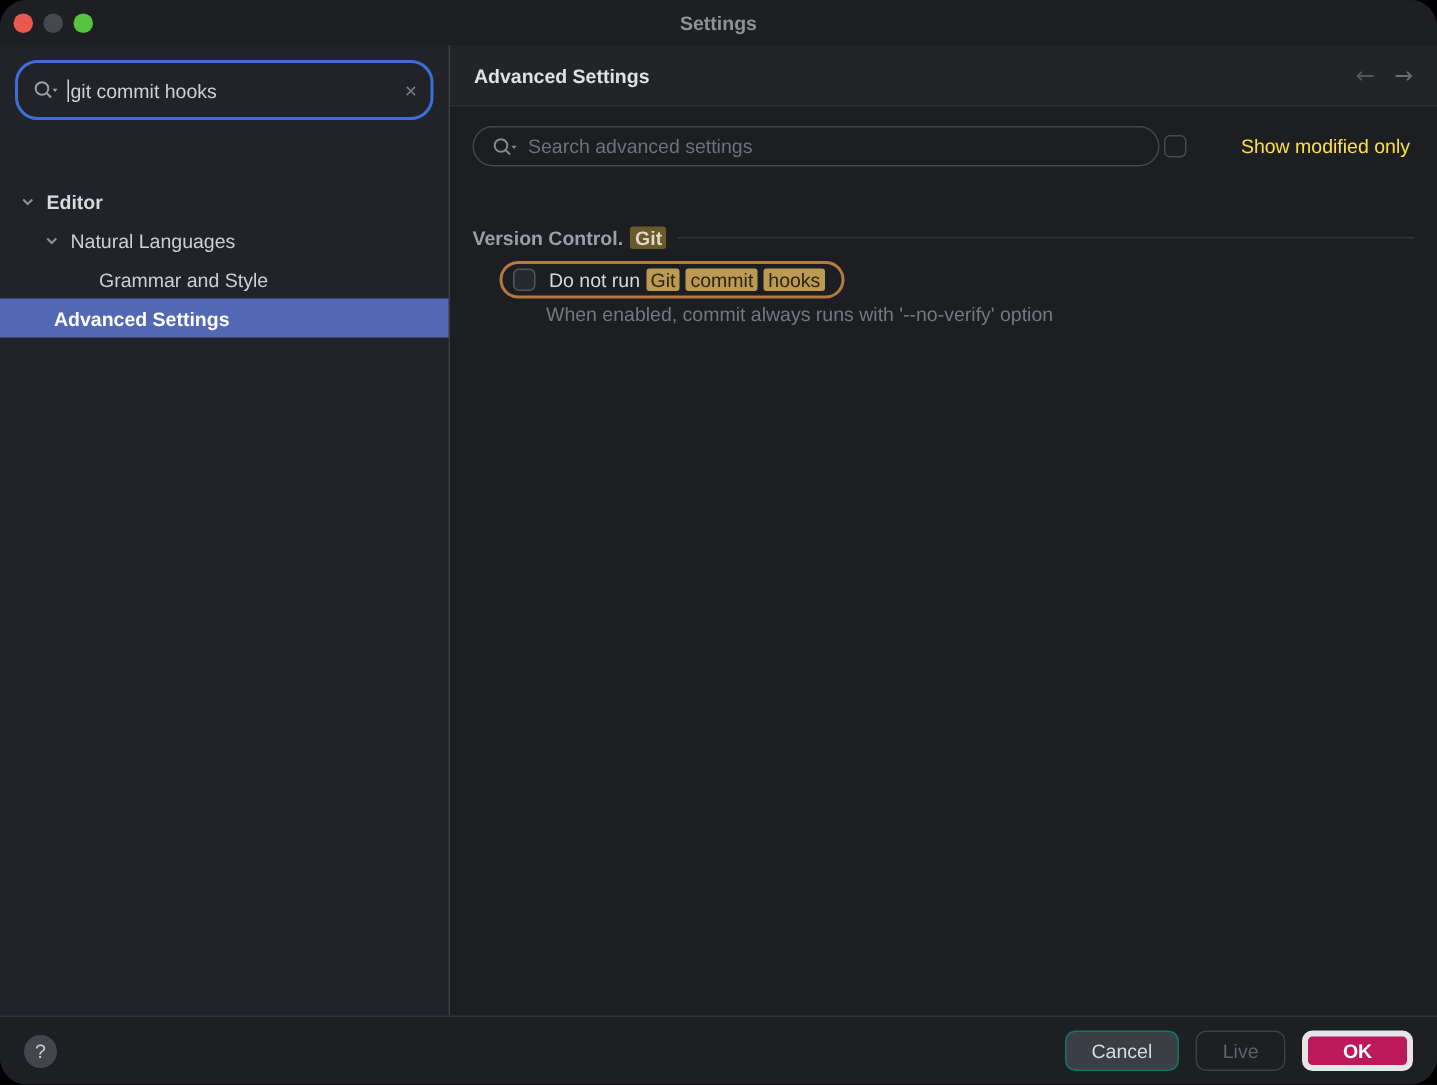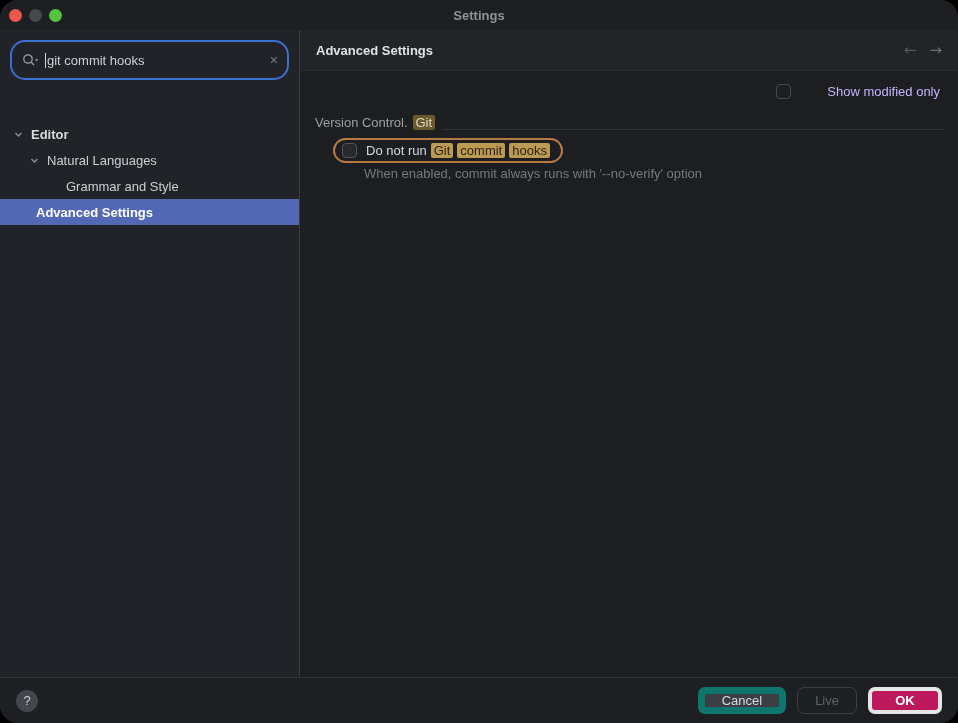--- a/index.html
+++ b/index.html
@@ -55,43 +55,43 @@
 
   .content { padding:13px 15px 0 15px; }
   .adv-search-row { display:flex; align-items:center; }
   .adv-search { width:458px; height:27px; border:1px solid #43464c; border-radius:14px; background:transparent;
                 display:flex; align-items:center; padding:0 10px 0 12px; }
   .adv-search input { background:transparent; border:none; outline:none; color:#ced0d6; width:100%;
                       font-family:inherit; font-size:13px; margin-left:7px; }
   .adv-search input::placeholder { color:#6e7278; opacity:1; }
   .modified-wrap { margin-left:auto; display:flex; align-items:center; gap:8px; padding-right:3px; }
   .cb { width:15px; height:15px; border-radius:4px; border:1px solid #46494f; background:transparent; flex:0 0 auto; }
-  .modified-label { color:#c4b5fd;margin-left:28px; }
-
-  .section-row { margin-top:16px; display:flex; align-items:flex-end; }
+  .modified-label { color:#fde047;margin-left:28px; }
+
+  .section-row { margin-top:40px; display:flex; align-items:center;font-weight:bold; }
   .section-label { color:#9ca0a6; }
   .chip-dim { background:#6a592b; color:#ded9c9; padding:0 3px; border-radius:2px; margin-left:5px; }
   .section-line { flex:1 1 auto; height:1px; background:#33353a; margin-left:8px; }
 
   .option-row { margin-top:8px; margin-left:18px; display:inline-flex; align-items:center; gap:9px;
                 border:2px solid #b57a3f; border-radius:14px; padding:3px 11px 3px 7px; }
   .cb-opt { width:15px; height:15px; border-radius:4px; border:1px solid #53565c; background:#27292e; flex:0 0 auto; }
   .opt-label { color:#d6d8dc; white-space:nowrap; }
   .chip-hot { background:#bc9a53; color:#2b2415; padding:0 3px; border-radius:2px; margin-left:4px; }
   .opt-desc { margin:3px 0 0 49px; color:#74787e; }
 
   
   .footer { height:46px; flex:0 0 46px; background:#1d1f23; border-top:1px solid #32343a;
             display:flex; align-items:center; padding:0 16px; }
   .help-btn { width:22px; height:22px; border-radius:50%; background:#43464c; color:#ccced3;
               display:flex; align-items:center; justify-content:center; font-size:13px; }
   .btns { margin-left:auto; display:flex; gap:11px; }
   .btn { height:27px; border-radius:7px; padding:0 17px; display:flex; align-items:center; justify-content:center;
          font-size:13px; }
-  .btn-cancel { background:#3b3e45; border:7px solid #0f766e; color:#d8dade; }
+  .btn-cancel { background:#3b3e45; border:1px solid #0f766e; color:#d8dade; }
   .btn-apply { background:transparent; border:1px solid #3c3f45; color:#5f6369; }
   .btn-ok { background:#be185d; border:4px solid #e5e5e5; color:#ffffff; font-weight:bold; min-width:74px; }
 </style>
 </head>
 <body>
 
 <div class="window">
 
   <div class="titlebar">
     <div class="traffic">
@@ -148,20 +148,30 @@
       <div class="main-header">
         <span class="main-title">Advanced Settings</span>
         <span class="nav-arrows">
           <span class="arrow-back">←</span>
           <span class="arrow-fwd">→</span>
         </span>
       </div>
 
       <div class="content">
         <div class="adv-search-row">
+          <div class="adv-search">
+            <span class="search-glyph">
+              <svg width="17" height="14" viewBox="0 0 17 14" fill="none">
+                <circle cx="6" cy="6" r="4.2" stroke="#85888e" stroke-width="1.3"></circle>
+                <line x1="9.2" y1="9.2" x2="12" y2="12" stroke="#85888e" stroke-width="1.3"></line>
+                <path d="M13 6.2 L16.4 6.2 L14.7 8.4 Z" fill="#85888e"></path>
+              </svg>
+            </span>
+            <input type="text" placeholder="Search advanced settings" style="">
+          </div>
           <div class="modified-wrap">
             <span class="cb"></span>
             <span class="modified-label">Show modified only</span>
           </div>
         </div>
 
         <div class="section-row">
           <span class="section-label">Version Control.</span>
           <span class="chip-dim">Git</span>
           <span class="section-line"></span>

